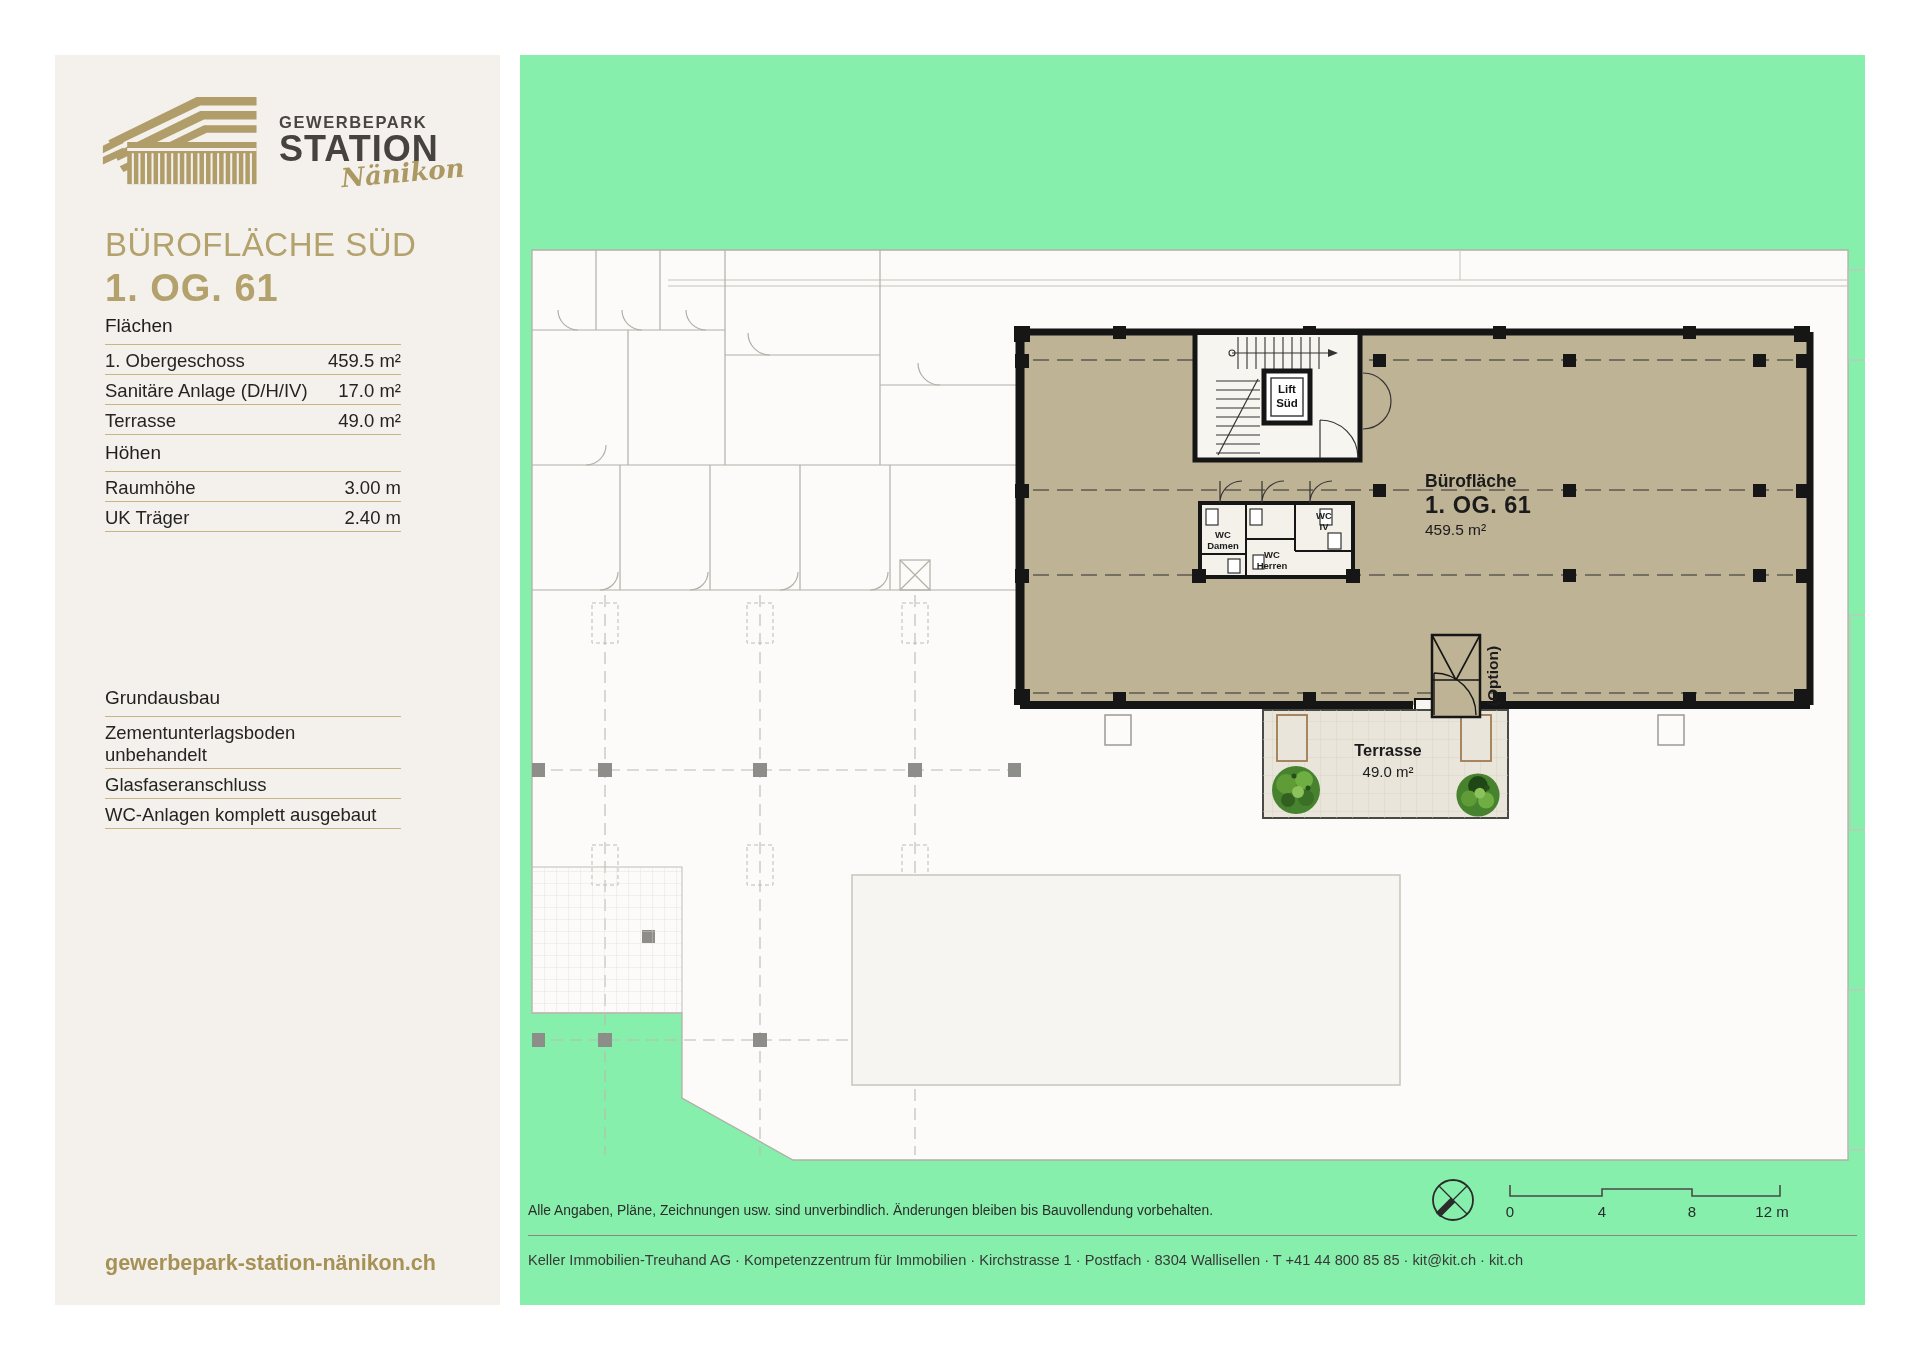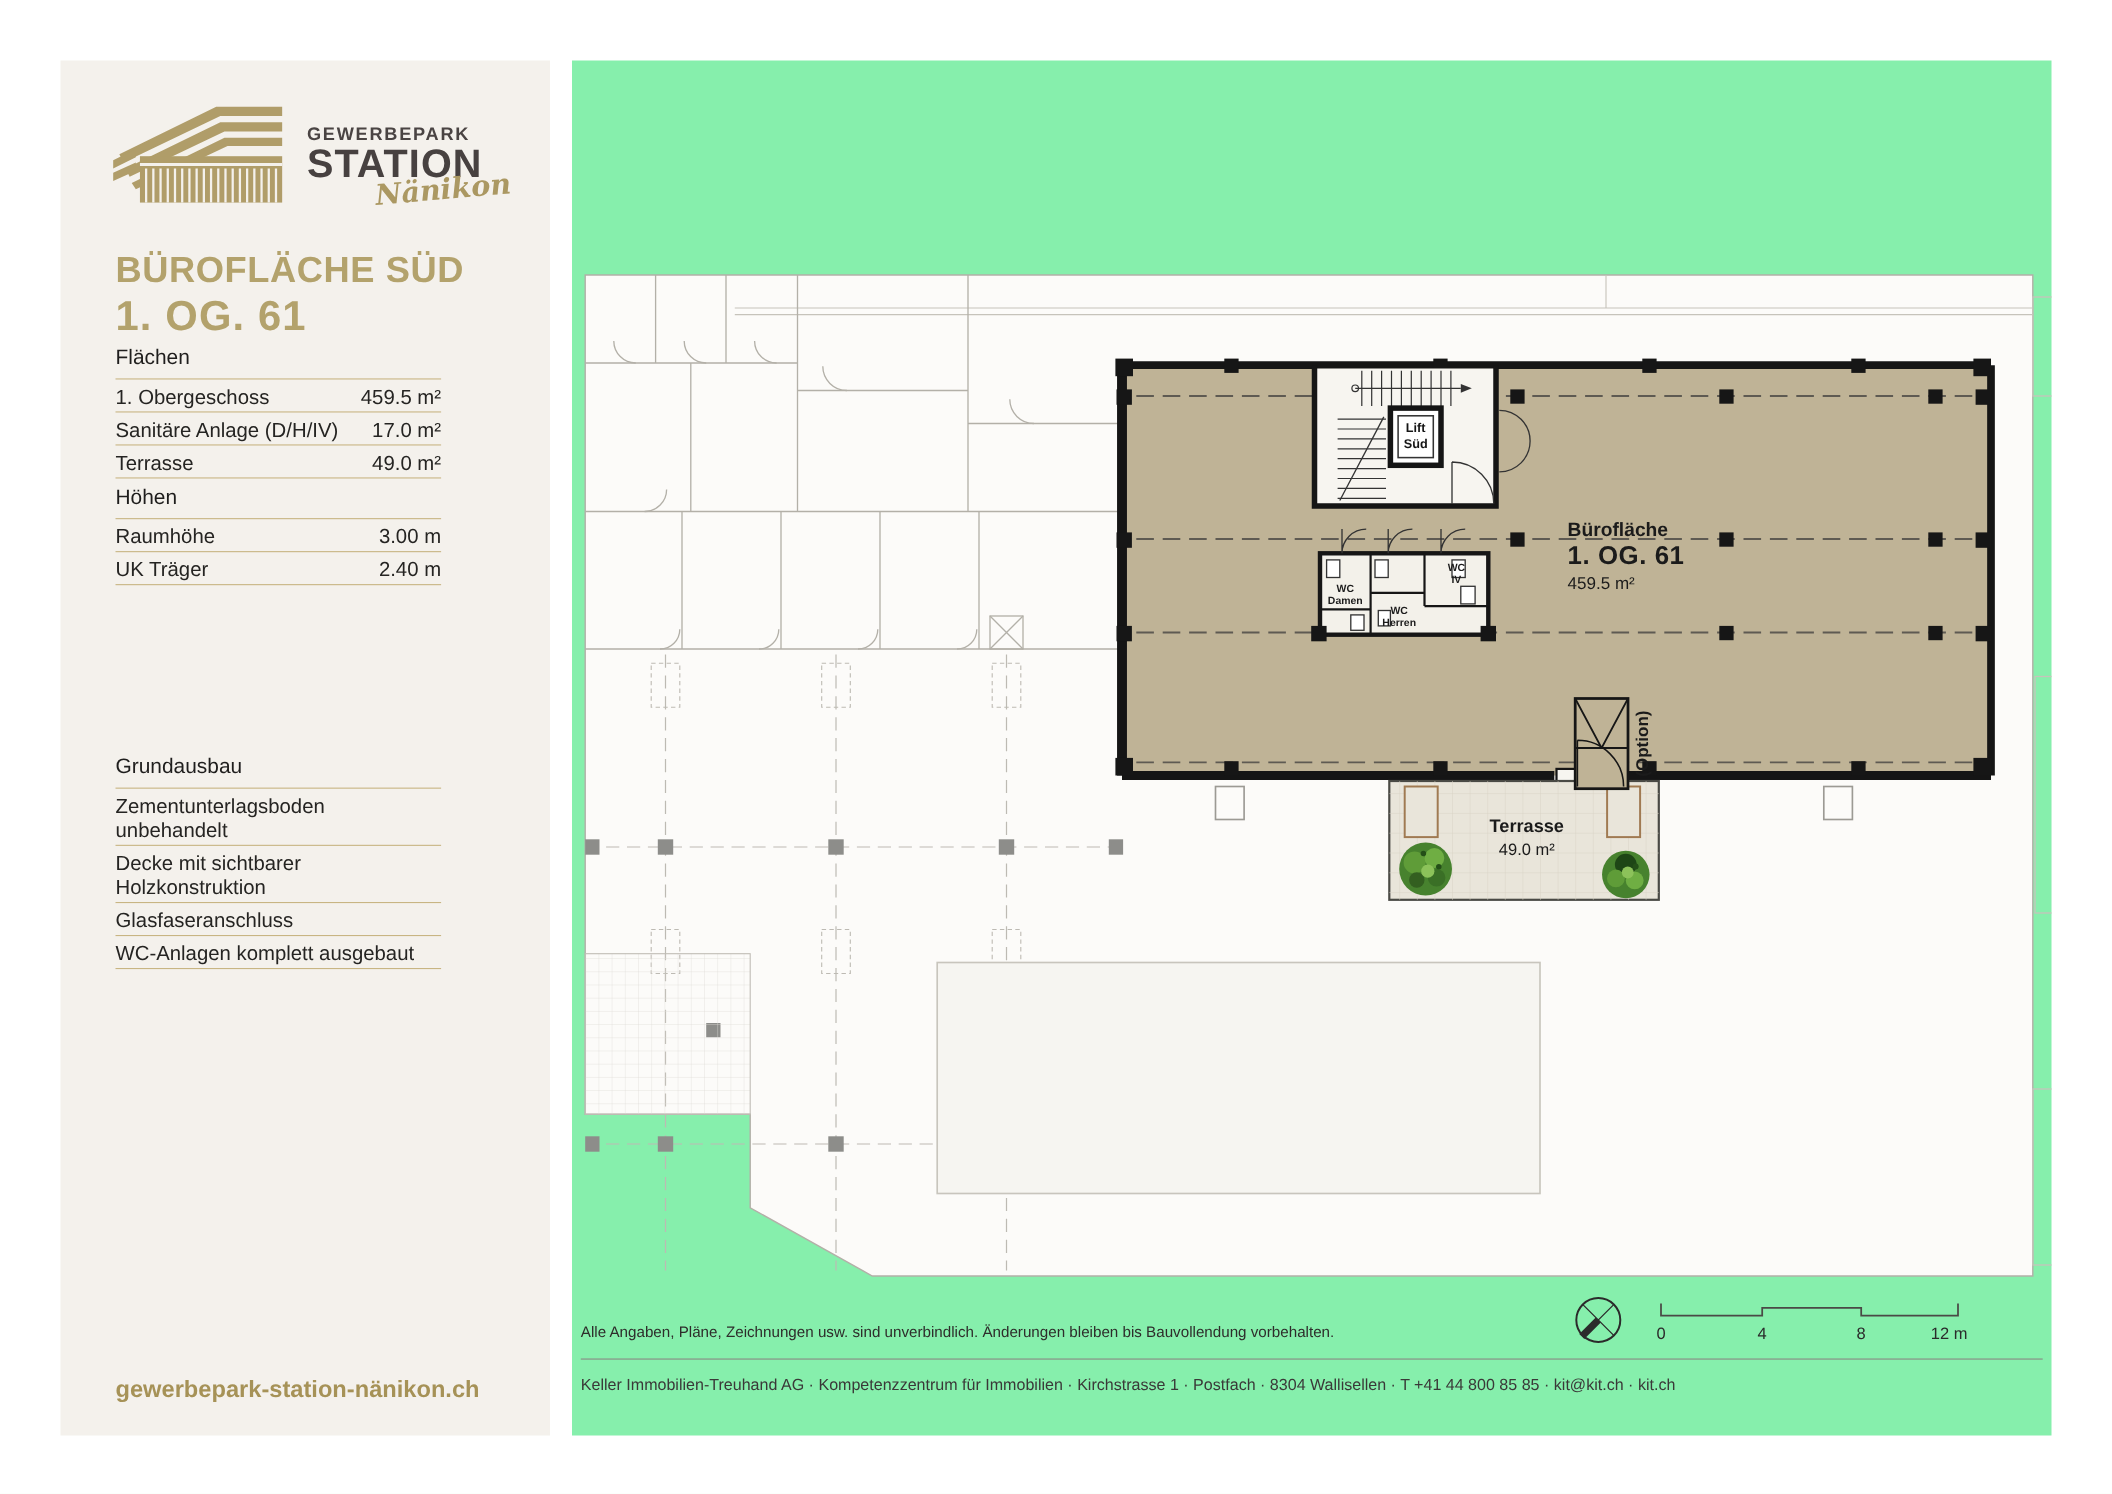--- a/index.html
+++ b/index.html
@@ -9,21 +9,21 @@
   .panel-right{left:520px;width:1345px;background:#86efac}
 
   
   .logo{position:absolute;top:28px;left:46px;display:flex}
   .logo-text{padding-top:30px}
   .logo-line1{font-size:16.5px;font-weight:bold;letter-spacing:1.6px;color:#4a4443}
   .logo-line2{font-size:36px;font-weight:800;letter-spacing:1px;color:#474140;line-height:0.95}
   .logo-line3{font-family:"DejaVu Serif",serif;font-style:italic;font-weight:bold;font-size:26px;
               color:#ab9862;margin-top:-8px;margin-left:62px;transform:rotate(-5deg)}
   .title{position:absolute;top:170px;left:50px}
-  .title-main{font-size:33px;color:#b3a26c;letter-spacing:0.5px;line-height:40px;font-weight:700}
+  .title-main{font-size:33px;color:#b3a26c;letter-spacing:0.5px;line-height:40px;font-weight:400}
   .title-sub{font-size:38px;color:#b3a26c;font-weight:800;line-height:46px;letter-spacing:1px}
   .sec{position:absolute;left:50px;width:296px}
   .sec-h{font-size:19px;font-weight:normal;color:#1f1e1d;padding-bottom:7px;border-bottom:1px solid #c8b583}
   .row{display:flex;justify-content:space-between;font-size:18.5px;color:#252422;
        padding:5px 0 2px 0;border-bottom:1px solid #c8b583}
   .rv{text-align:right;white-space:nowrap}
   .website{position:absolute;top:1196px;left:50px;font-size:21.5px;font-weight:bold;color:#a69257;cursor:pointer}
 
   
   .plan-svg{position:absolute;top:0;left:0}
@@ -90,23 +90,20 @@
     <div class="row">
       <span class="rl">UK Träger</span>
       <span class="rv">2.40 m</span>
     </div>
   </div>
 
   <div class="sec" style="top:632px">
     <div class="sec-h">Grundausbau</div>
     <div class="row">
       <span class="rl">Zementunterlagsboden unbehandelt</span>
-    </div>
-    <div class="row">
-      <span class="rl">Decke mit sichtbarer Holzkonstruktion</span>
     </div>
     <div class="row">
       <span class="rl">Glasfaseranschluss</span>
     </div>
     <div class="row">
       <span class="rl">WC-Anlagen komplett ausgebaut</span>
     </div>
   </div>
 
   <div class="website">gewerbepark-station-nänikon.ch</div>

